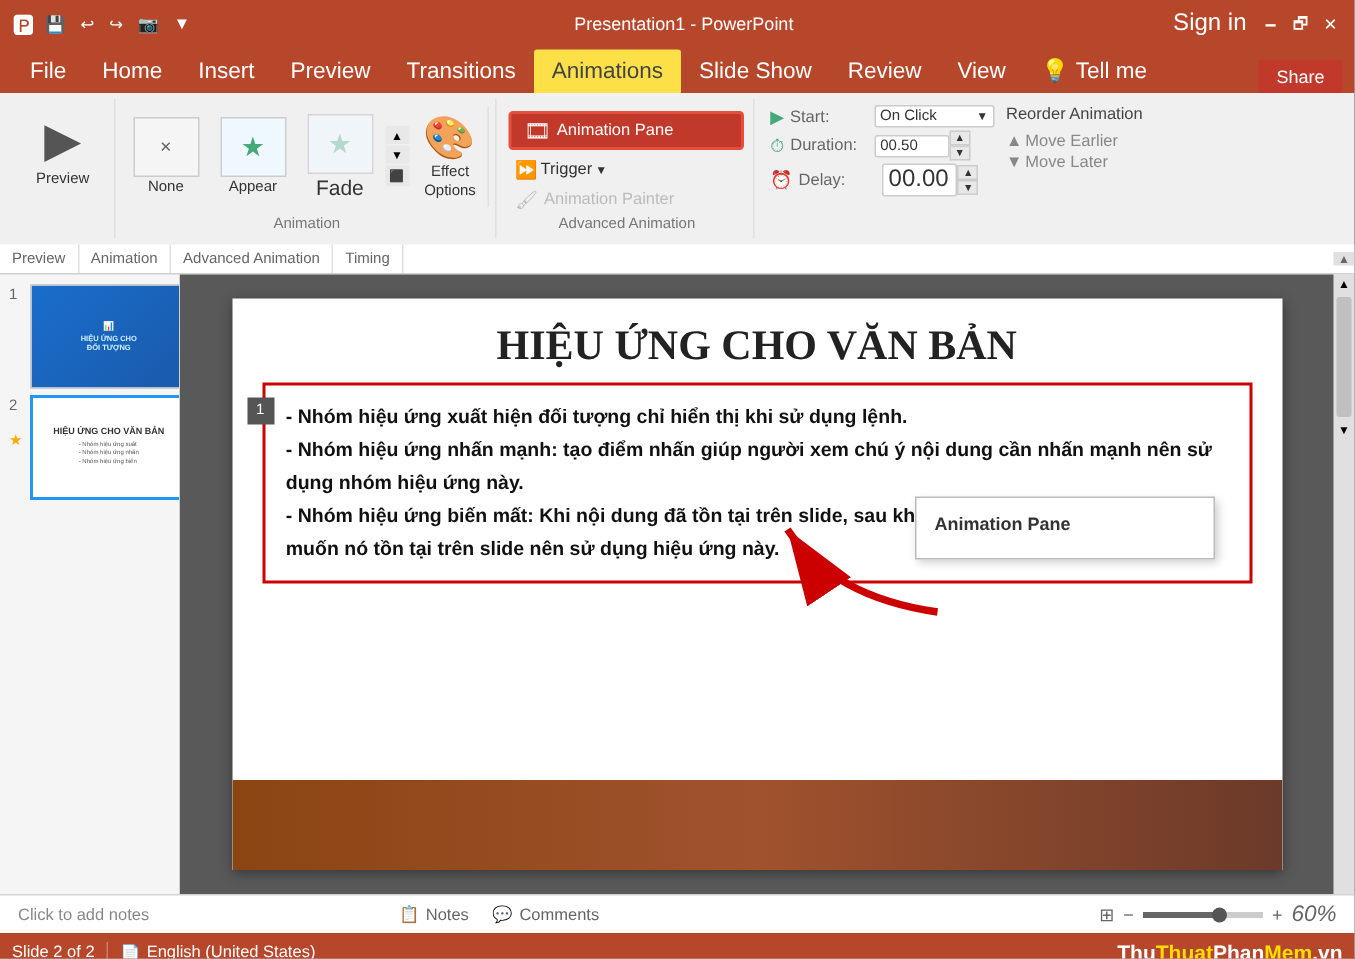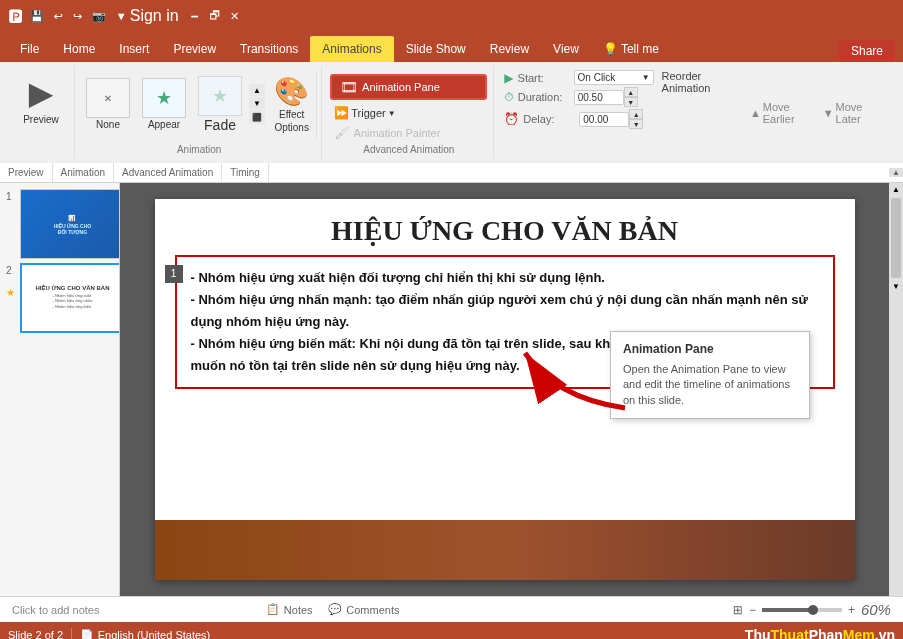--- a/index.html
+++ b/index.html
@@ -6,21 +6,21 @@
     body { font-family: 'Segoe UI', Arial, sans-serif; font-size: 12px; background: #f0f0f0; width: 903px; height: 639px; overflow: hidden; }
 
     
     .title-bar { background: #b7472a; height: 32px; display: flex; align-items: center; padding: 0 8px; color: white; }
     .title-bar-controls { display: flex; gap: 4px; margin-left: auto; }
     .title-bar-btn { width: 16px; height: 16px; display: flex; align-items: center; justify-content: center; font-size: 11px; color: white; cursor: pointer; }
     .title-text { flex: 1; text-align: center; font-size: 12px; color: white; }
     .title-left { display: flex; align-items: center; gap: 4px; }
     .qat-btn { color: white; font-size: 11px; cursor: pointer; padding: 2px 3px; }
     .ribbon-tabs { background: #b7472a; display: flex; align-items: flex-end; padding: 0 8px; height: 30px; }
-    .ribbon-tab { padding: 6px 12px; font-size: 12px; color: #fff; cursor: pointer; border-radius: 2px 2px 0 0; }
+    .ribbon-tab { padding: 6px 12px; font-size: 15px; color: #fff; cursor: pointer; border-radius: 2px 2px 0 0; }
     .ribbon-tab.active { background: #fde047; color: #444; font-weight: 500; }
     .ribbon-content { display: flex; align-items: stretch; padding: 4px 8px; min-height: 88px; gap: 2px; }
     .ribbon-group-label { font-size: 10px; color: #777; text-align: center; margin-top: auto; padding-top: 2px; }
 
     
     .preview-group { border-right: 1px solid #e0e0e0; padding: 4px 8px; display: flex; flex-direction: column; align-items: center; }
     .preview-btn { display: flex; flex-direction: column; align-items: center; gap: 2px; cursor: pointer; padding: 4px 8px; }
 
     
     .anim-group { display: flex; flex-direction: column; border-right: 1px solid #e0e0e0; padding: 0 4px 4px 4px; }
@@ -41,21 +41,21 @@
 
     
     .timing-group { display: flex; padding: 4px 8px 4px 8px; min-width: 200px; }
     .timing-left { display: flex; flex-direction: column; gap: 2px; flex: 1; }
     .timing-row { display: flex; align-items: center; gap: 4px; font-size: 11px; color: #333; }
     .timing-label { width: 52px; color: #666; font-size: 11px; }
     .timing-select { border: 1px solid #ccc; border-radius: 2px; padding: 1px 3px; font-size: 10px; background: white; display: flex; align-items: center; gap: 2px; cursor: pointer; min-width: 80px; }
     .timing-input { border: 1px solid #ccc; border-radius: 2px; padding: 1px 3px; font-size: 10px; background: white; width: 50px; display: flex; align-items: center; }
     .timing-spinner { display: flex; flex-direction: column; }
     .spin-btn { width: 14px; height: 10px; background: #e8e8e8; border: 1px solid #ccc; display: flex; align-items: center; justify-content: center; font-size: 7px; cursor: pointer; }
-    .timing-right { display: flex; flex-direction: row; gap: 2px; margin-left: 8px; }
+    .timing-right { display: flex; flex-direction: column; gap: 2px; margin-left: 8px; }
     .reorder-label { font-size: 11px; color: #444; font-weight: 500; margin-bottom: 4px; }
     .reorder-btn { font-size: 11px; color: #888; cursor: pointer; display: flex; align-items: center; gap: 2px; }
 
     
     .slide-panel { width: 120px; background: #f5f5f5; border-right: 1px solid #d0d0d0; overflow-y: auto; padding: 6px 4px; display: flex; flex-direction: column; gap: 4px; }
     .slide-num { font-size: 10px; color: #666; position: absolute; left: -14px; top: 2px; }
     .slide-img { width: 105px; height: 70px; background: linear-gradient(135deg, #fff 0%, #e8e8e8 100%); display: flex; align-items: center; justify-content: center; overflow: hidden; }
 
     
     .slide-area { flex: 1; background: #595959; display: flex; flex-direction: column; align-items: center; justify-content: flex-start; padding: 16px; overflow: hidden; position: relative; }
@@ -108,20 +108,21 @@
 
 <div class="title-bar">
   <div class="title-left">
     <span style="font-size:16px;">🅿</span>
     <span class="qat-btn">💾</span>
     <span class="qat-btn">↩</span>
     <span class="qat-btn">↪</span>
     <span class="qat-btn">📷</span>
     <span class="qat-btn">▼</span>
   </div>
+  <div class="title-text">Presentation1 - PowerPoint</div>
   <div style="display:flex;align-items:center;gap:8px;">
     <span style="font-size:16px;color:white;cursor:pointer;">Sign in</span>
     <div class="title-bar-controls">
       <span class="title-bar-btn">🗕</span>
       <span class="title-bar-btn">🗗</span>
       <span class="title-bar-btn">✕</span>
     </div>
   </div>
 </div>
 
@@ -232,21 +233,21 @@
             <div class="spin-btn">▼</div>
           </div>
         </div>
       </div>
 
       <div class="timing-row">
         <span style="color:#c77;font-size:12px;">⏰</span>
         <span class="timing-label">Delay:</span>
         <div style="display:flex;align-items:center;">
           <div class="timing-input">
-            <span style="font-size:10px;">00.00</span>
+            <span style="font-size:16px;">00.00</span>
           </div>
           <div class="timing-spinner">
             <div class="spin-btn">▲</div>
             <div class="spin-btn">▼</div>
           </div>
         </div>
       </div>
     </div>
     <div class="timing-right">
       <div class="reorder-label">Reorder Animation</div>
@@ -312,21 +313,20 @@
           - Nhóm hiệu ứng nhấn mạnh: tạo điểm nhấn giúp người xem chú ý nội dung cần nhấn mạnh nên sử dụng nhóm hiệu ứng này.<br>
           - Nhóm hiệu ứng biến mất: Khi nội dung đã tồn tại trên slide, sau khi khán giả đã xem rồi bạn không muốn nó tồn tại trên slide nên sử dụng hiệu ứng này.
         </p>
       </div>
 
       <div class="slide-footer"></div>
     </div>
 
     <div class="tooltip-popup">
       <div class="tooltip-title">Animation Pane</div>
-      <div class="tooltip-body">Open the Animation Pane to view and edit the timeline of animations on this slide.</div>
     </div>
 
     <div class="red-arrow">
       <svg width="120" height="80" viewBox="0 0 120 80">
         <defs>
           <marker id="arrowhead" markerWidth="10" markerHeight="7" refX="10" refY="3.5" orient="auto">
             <polygon points="0 0, 10 3.5, 0 7" fill="#cc0000"></polygon>
           </marker>
         </defs>
         <path d="M 110 70 Q 40 60 10 15" stroke="#cc0000" stroke-width="5" fill="none" marker-end="url(#arrowhead)"></path>

